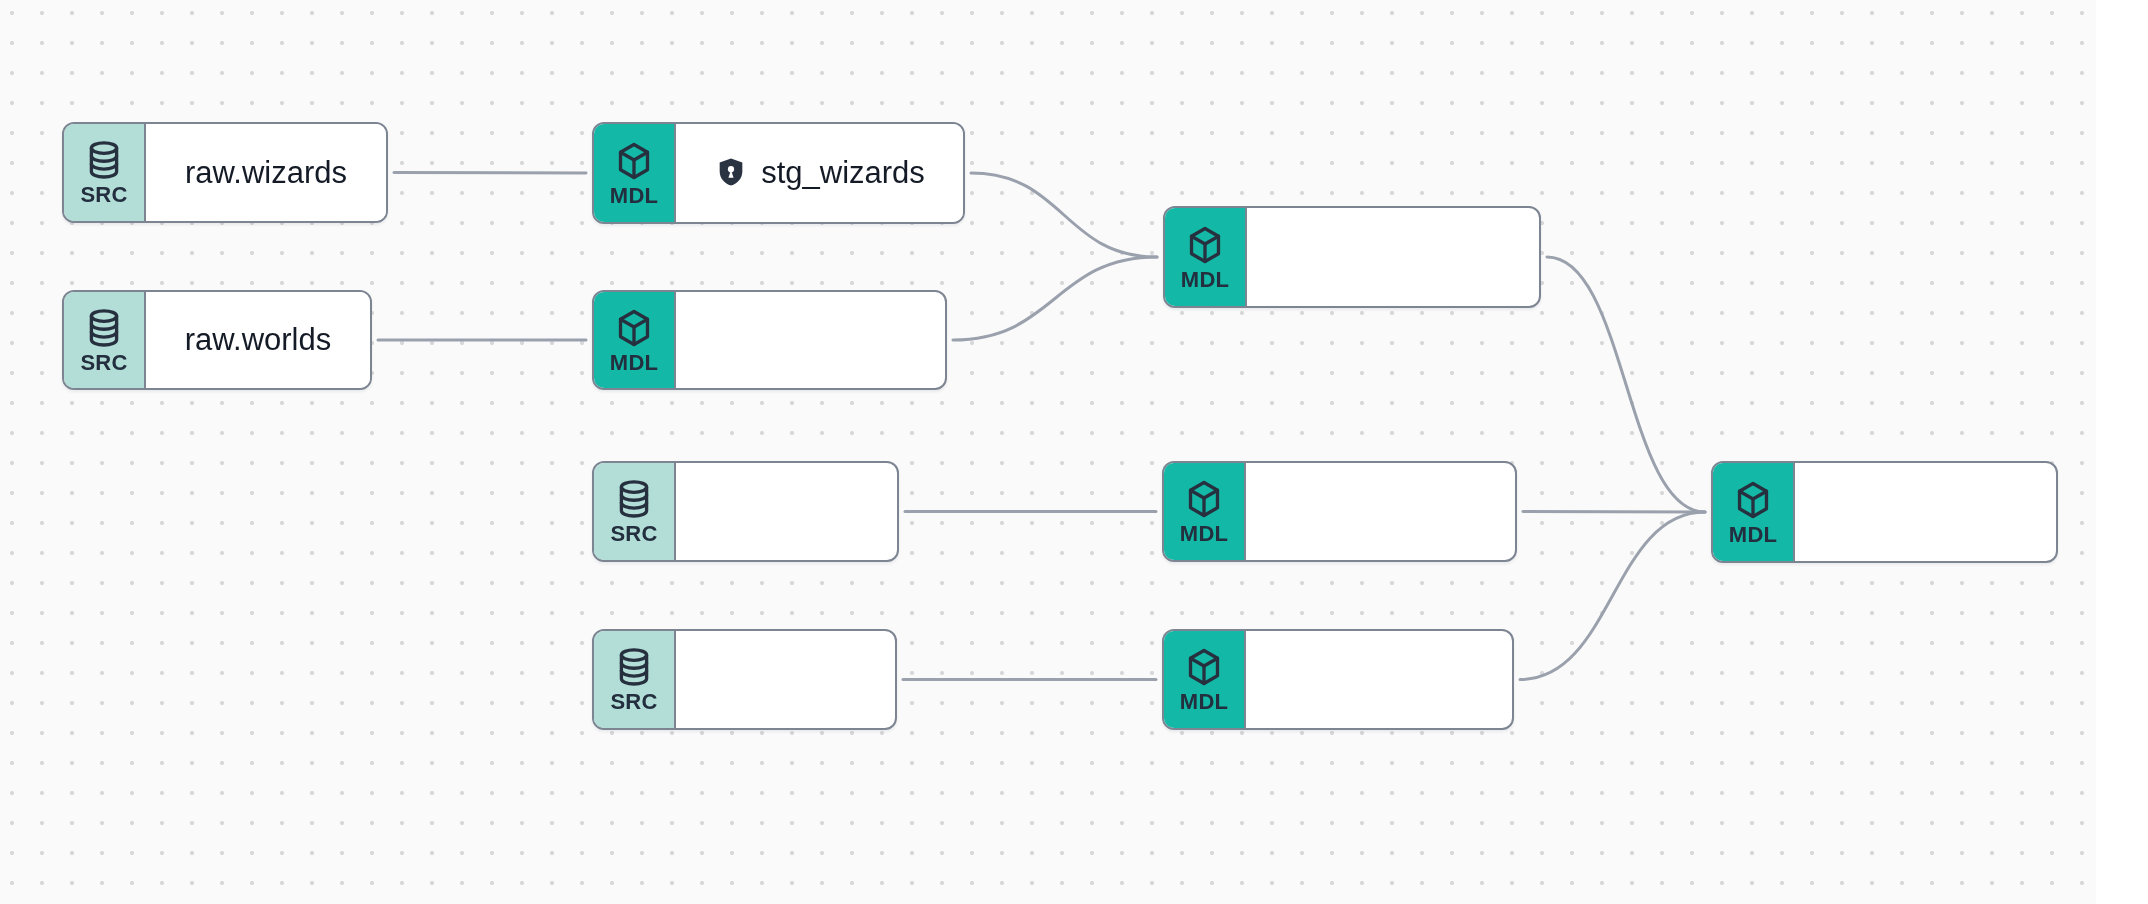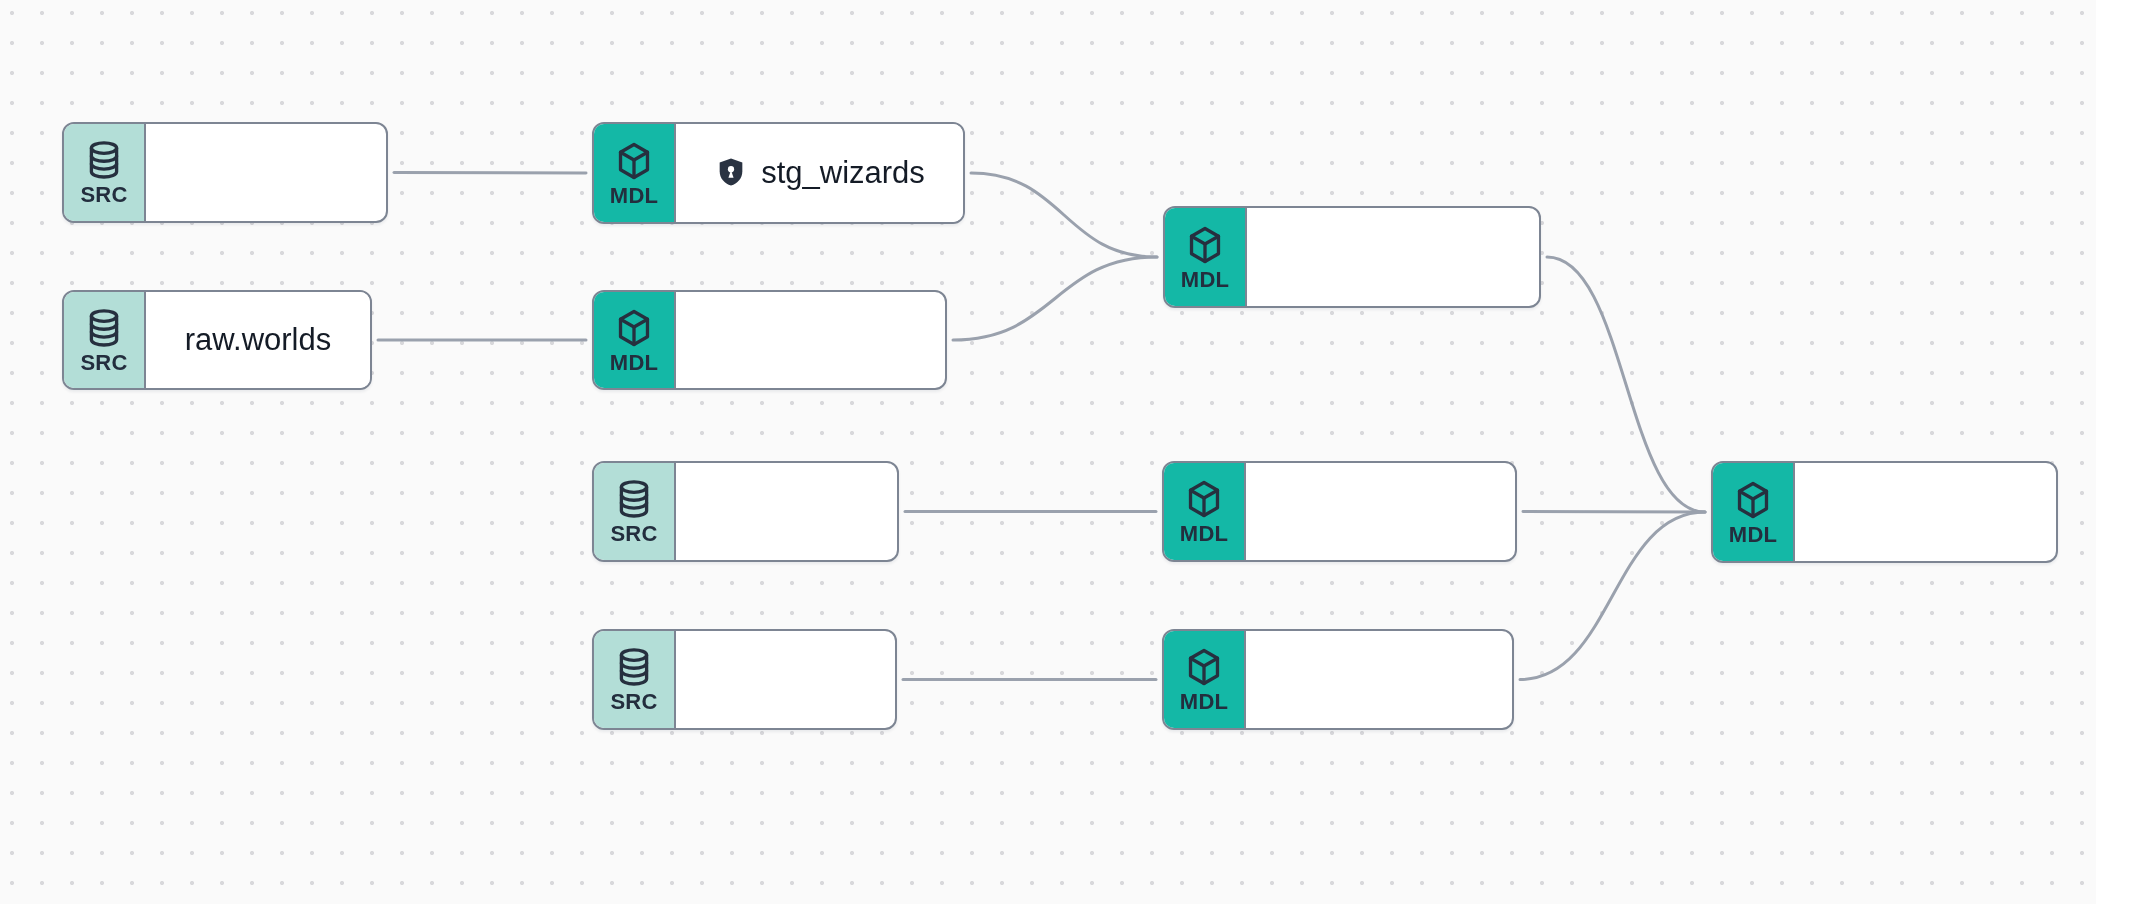--- a/index.html
+++ b/index.html
@@ -97,20 +97,23 @@
           <span class="type-icon">
             <svg width="42" height="42" viewBox="0 0 24 24" fill="none" stroke="#26303f" stroke-width="1.9" stroke-linecap="round" stroke-linejoin="round">
               <ellipse cx="12" cy="5.2" rx="7.2" ry="3"></ellipse>
               <path d="M4.8 5.2v4.5c0 1.66 3.22 3 7.2 3s7.2-1.34 7.2-3V5.2"></path>
               <path d="M4.8 9.7v4.5c0 1.66 3.22 3 7.2 3s7.2-1.34 7.2-3V9.7"></path>
               <path d="M4.8 14.2v4.5c0 1.66 3.22 3 7.2 3s7.2-1.34 7.2-3v-4.5"></path>
             </svg>
           </span>
           <span class="badge-label">SRC</span>
         </div>
+        <div class="body">
+          <span class="node-label">raw.wizards</span>
+        </div>
       </div>
       <div class="node src" style="left: 62px; top: 290px; width: 310px; height: 100px;">
         <div class="badge">
           <span class="type-icon">
             <svg width="42" height="42" viewBox="0 0 24 24" fill="none" stroke="#26303f" stroke-width="1.9" stroke-linecap="round" stroke-linejoin="round">
               <ellipse cx="12" cy="5.2" rx="7.2" ry="3"></ellipse>
               <path d="M4.8 5.2v4.5c0 1.66 3.22 3 7.2 3s7.2-1.34 7.2-3V5.2"></path>
               <path d="M4.8 9.7v4.5c0 1.66 3.22 3 7.2 3s7.2-1.34 7.2-3V9.7"></path>
               <path d="M4.8 14.2v4.5c0 1.66 3.22 3 7.2 3s7.2-1.34 7.2-3v-4.5"></path>
             </svg>

